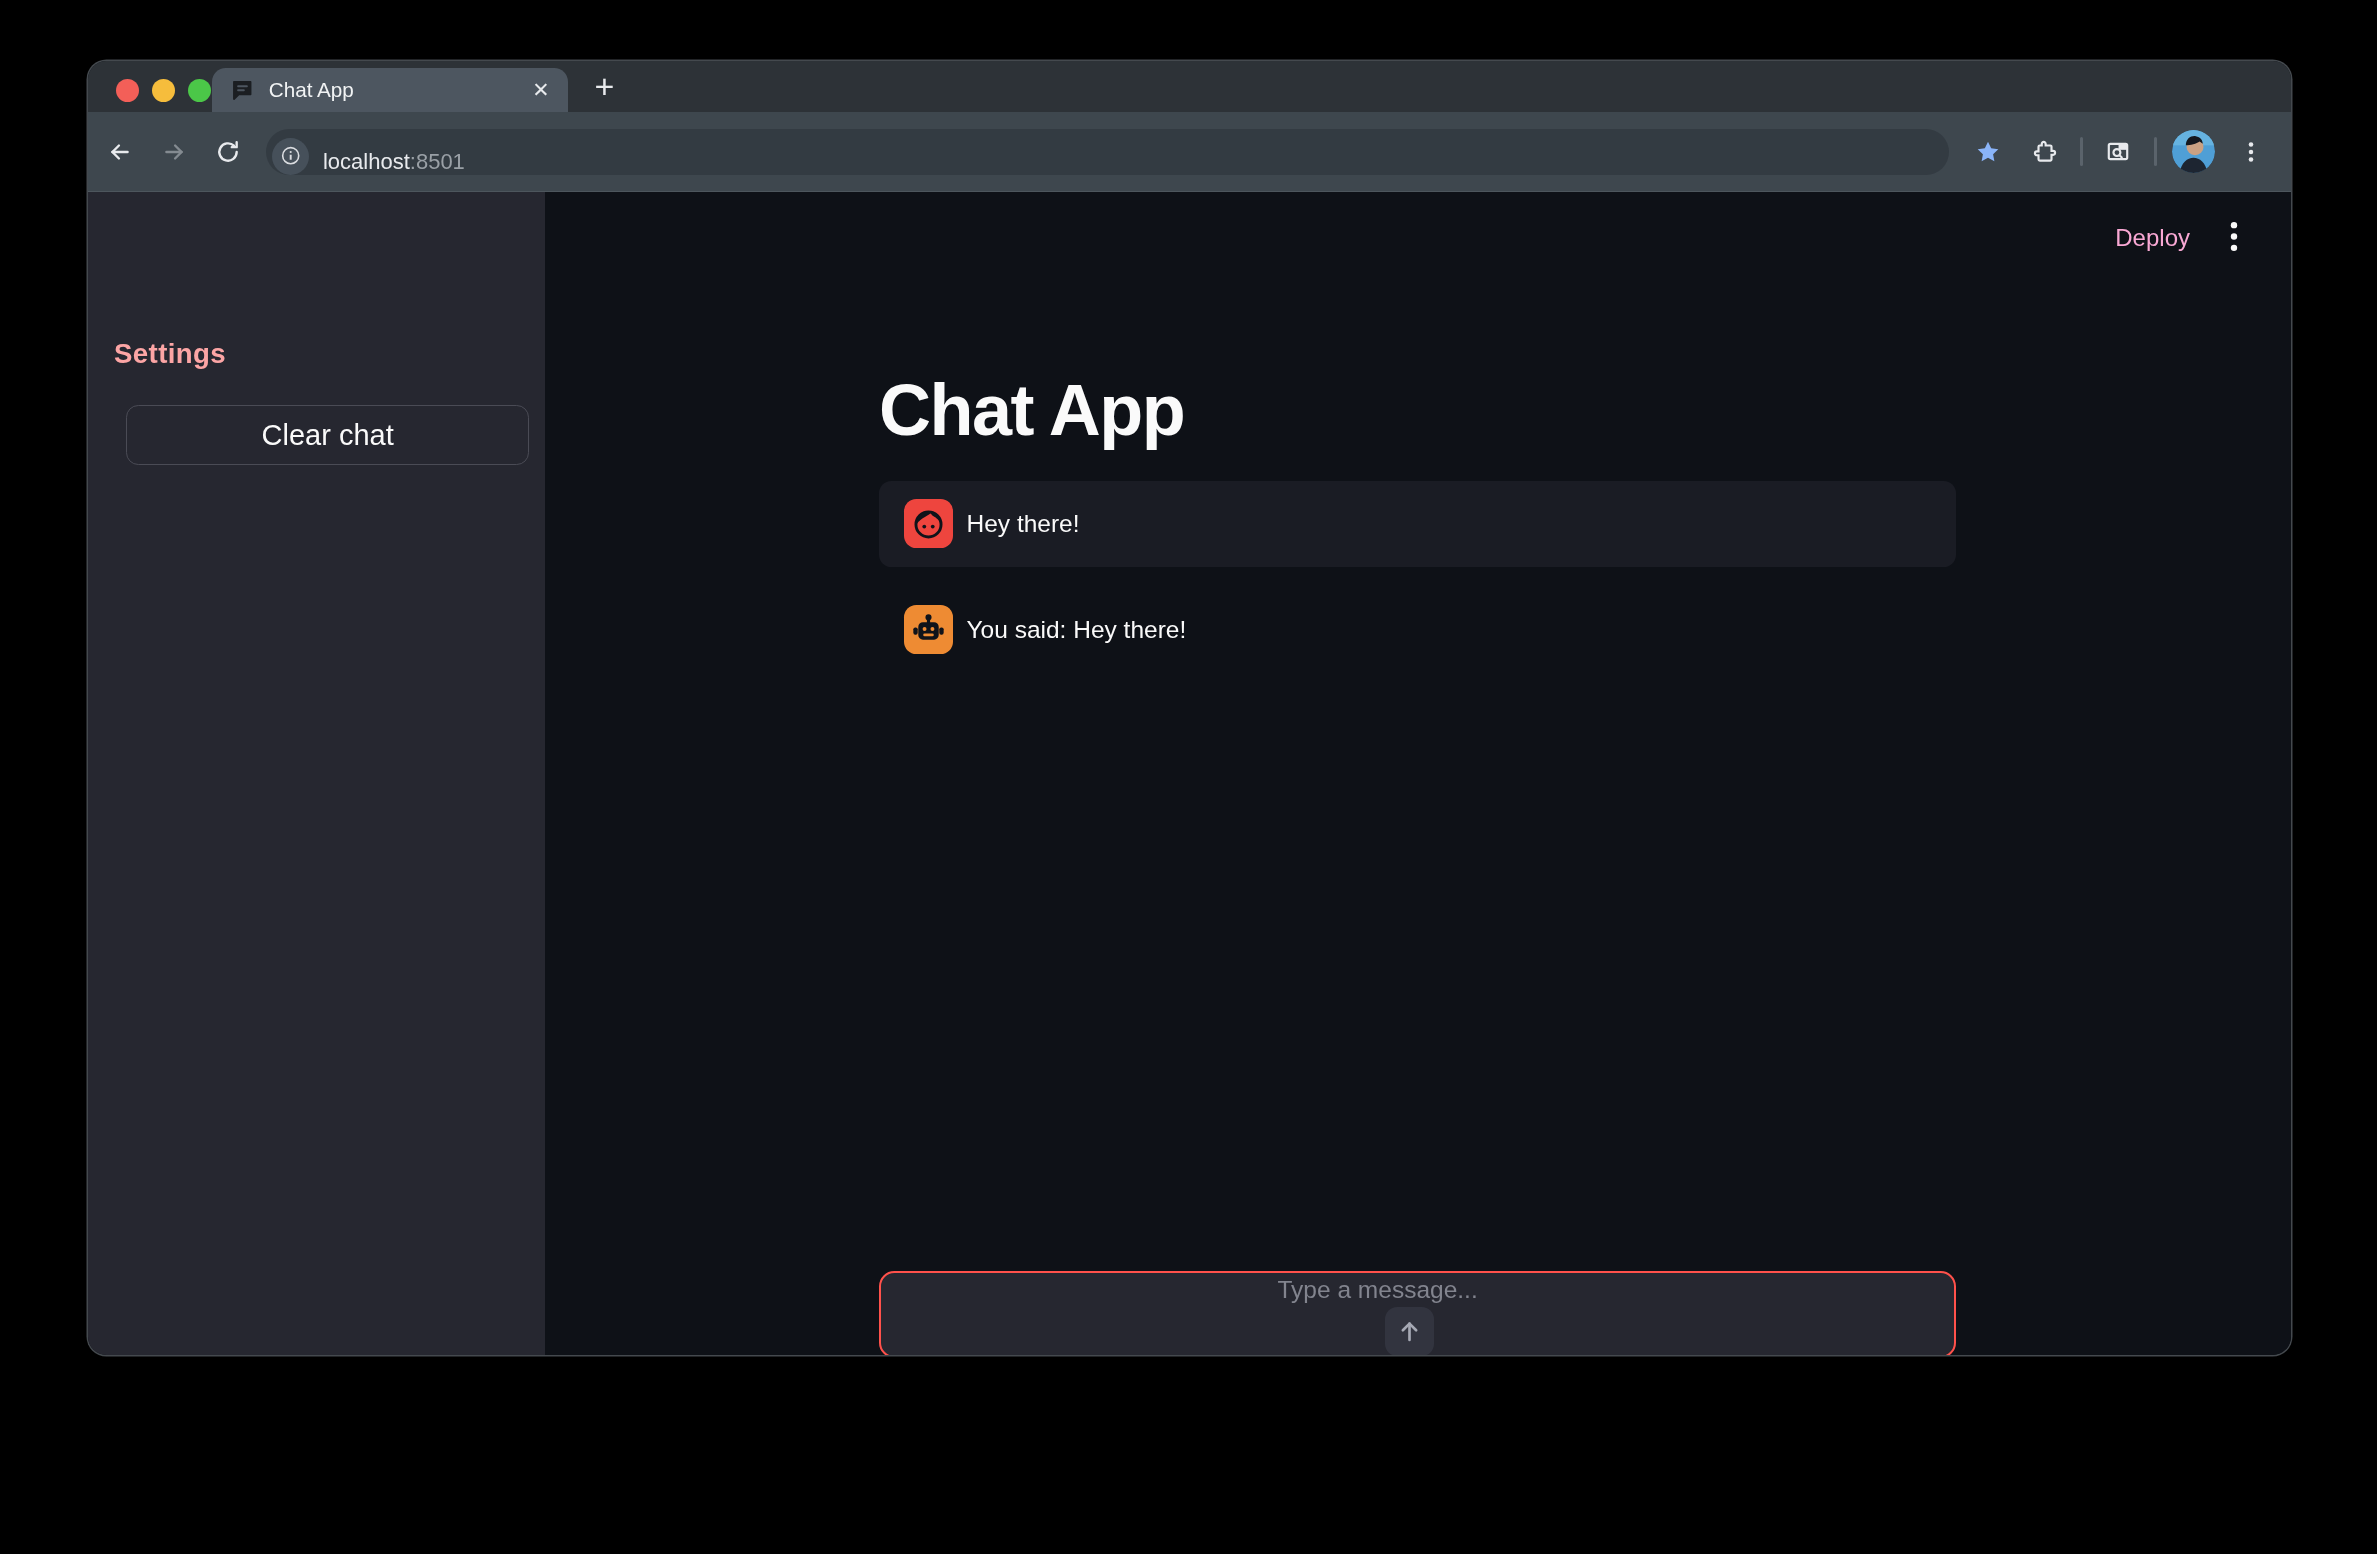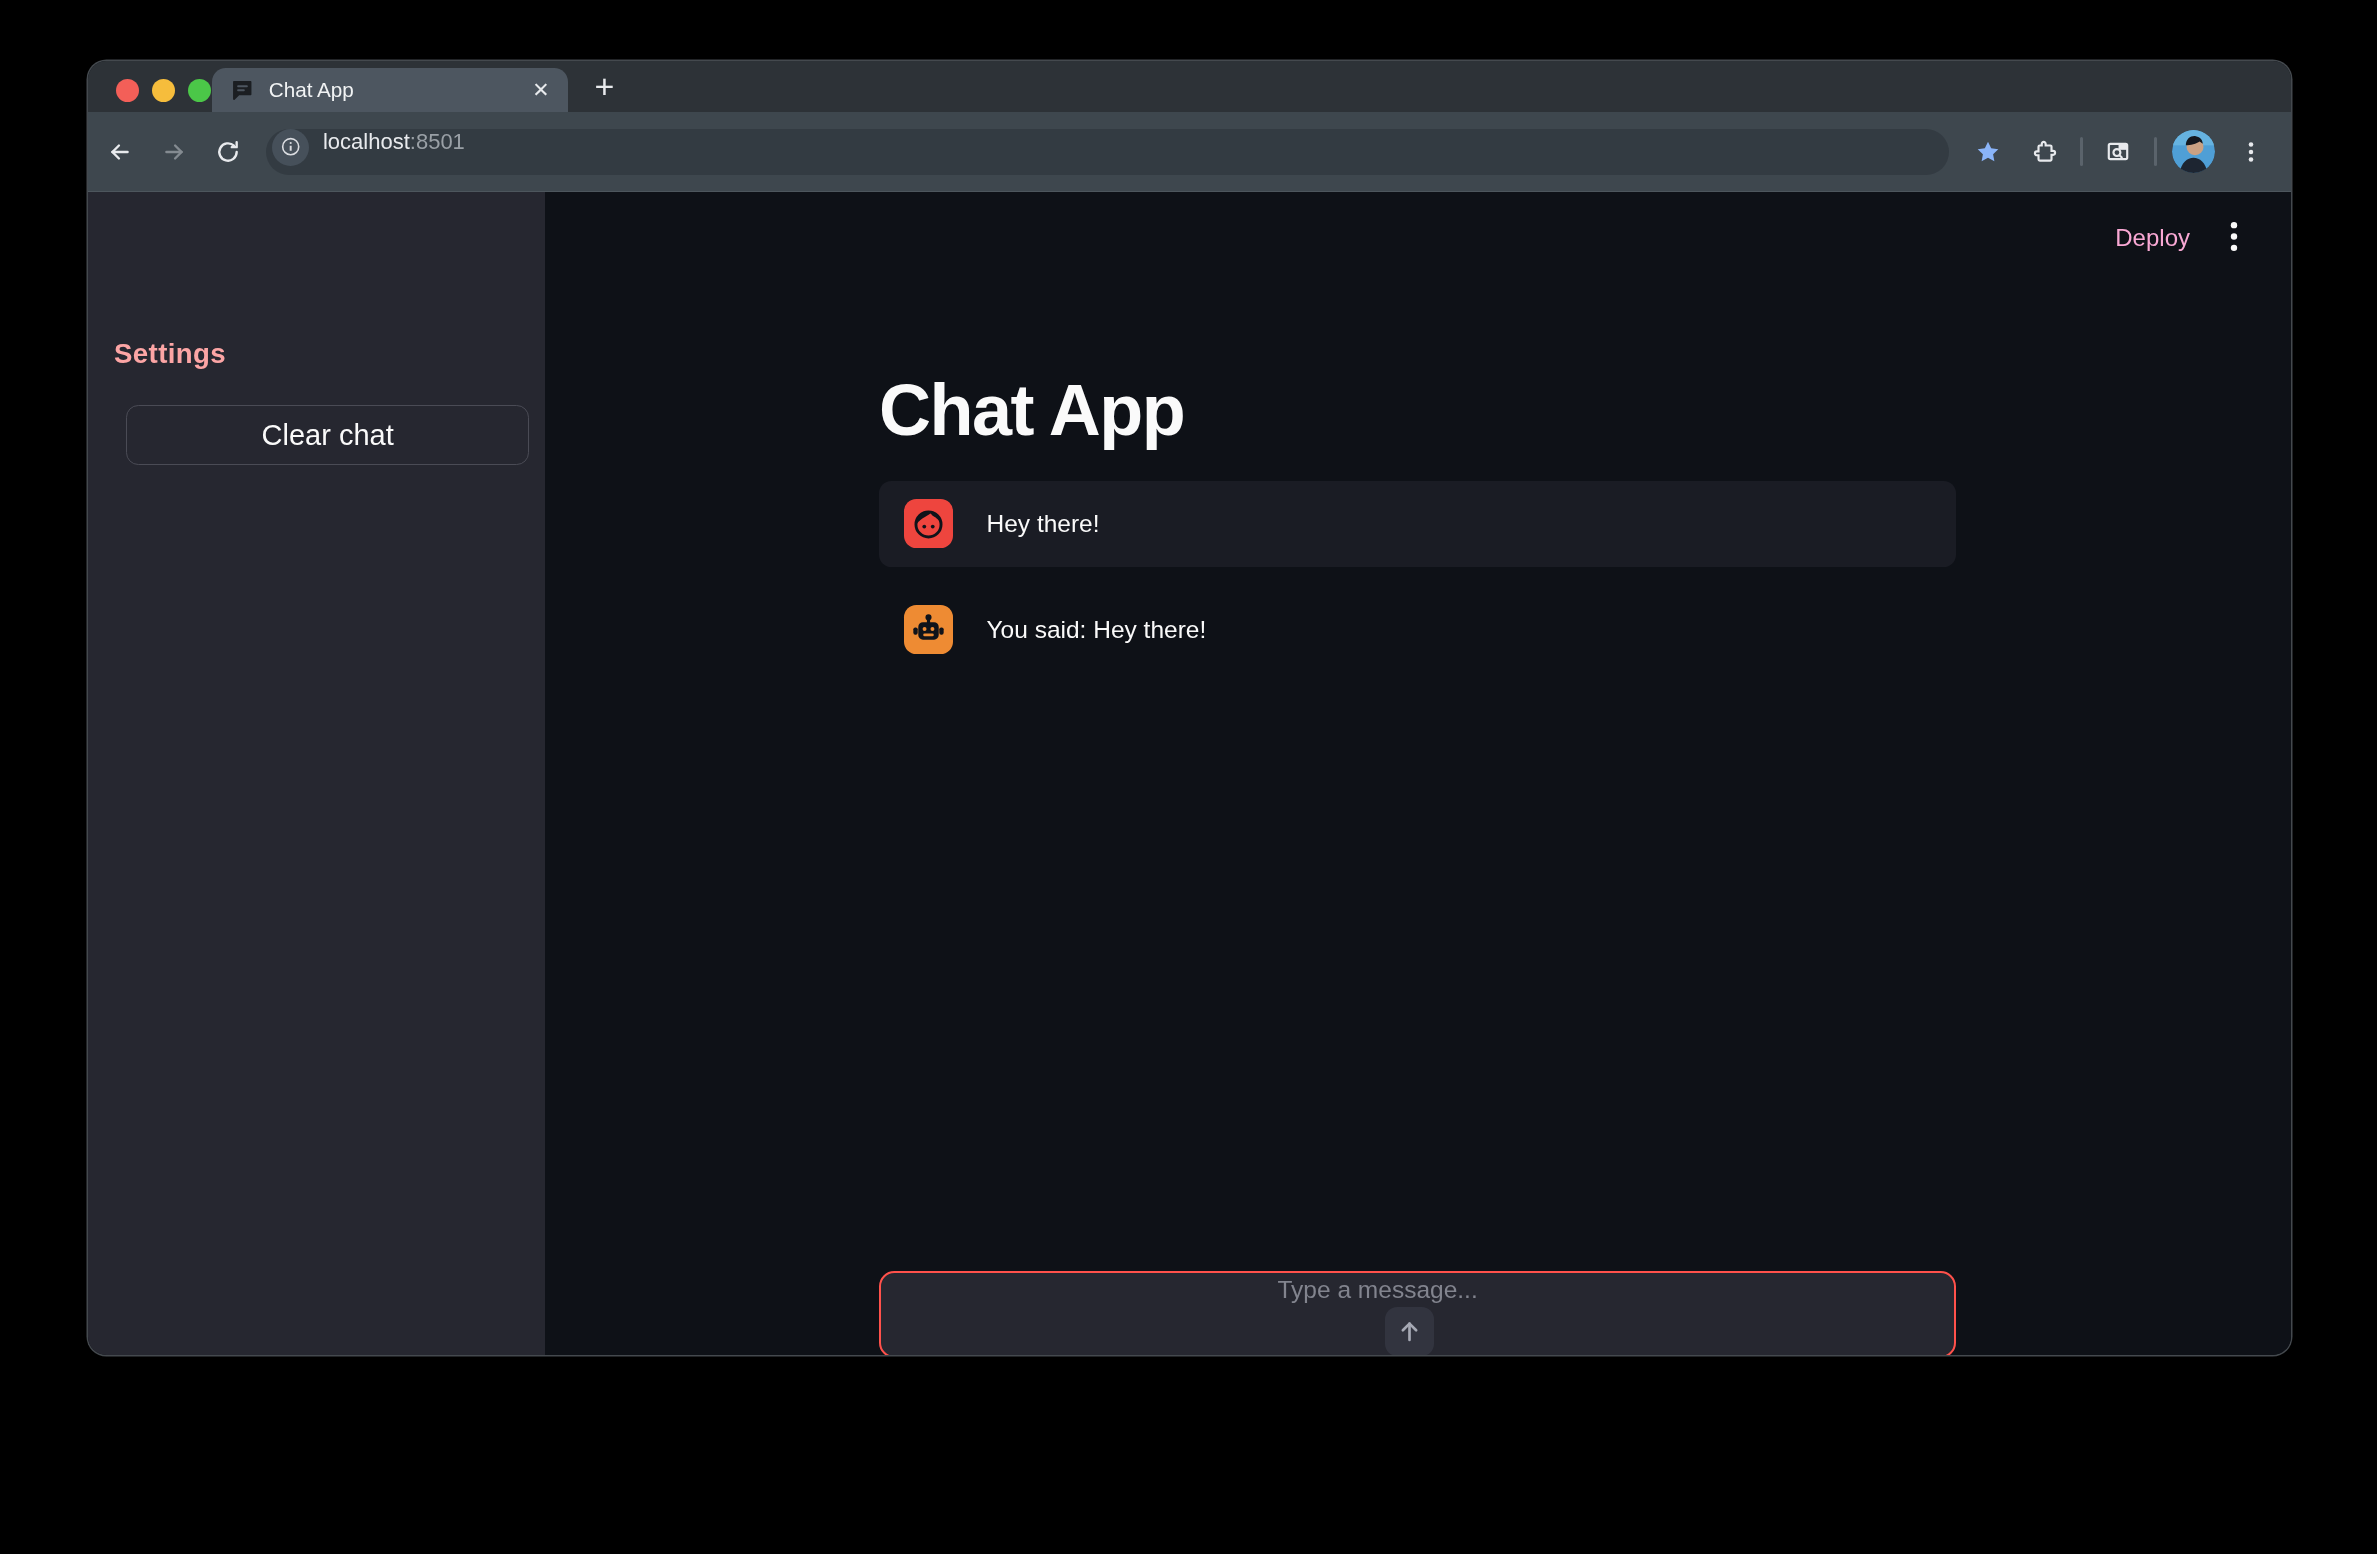--- a/index.html
+++ b/index.html
@@ -29,21 +29,21 @@
             display:flex; align-items:center; justify-content:center;
             color:#e8eaed; font-size:34px; font-weight:300; }
 
   
   .toolbar { height:80px; background:#3e474e; border-bottom:1.5px solid #4d565d;
              display:flex; align-items:center; padding:0 10.7px; }
   .nav-btn { width:43px; height:43px; display:flex; align-items:center; justify-content:center; }
   .nav-btn + .nav-btn { margin-left:10.7px; }
   .nav-btn svg { width:26px; height:26px; }
   .omnibox { flex:1; height:46px; margin:0 18.4px 0 17px; background:#333b42;
-             border-radius:23px; display:flex; align-items:flex-start; padding-left:6.1px; }
+             border-radius:23px; display:flex; align-items:flex-end; padding-left:6.1px; }
   .info-chip { width:37px; height:37px; border-radius:50%; background:#46505a;
                display:flex; align-items:center; justify-content:center; }
   .info-chip svg { width:21.4px; height:21.4px; }
   .url { margin-left:13.8px; font-size:22px; }
   .url .host { color:#e8eaed; }
   .url .port { color:#9aa0a6; }
   .tb-right { display:flex; align-items:center; gap:15.3px; padding-right:9.2px; }
   .tb-icon { width:41px; height:41px; display:flex; align-items:center; justify-content:center; }
   .tb-icon svg { width:26px; height:26px; }
   .divider { width:2.3px; height:29px; background:#5a636b; border-radius:1.5px; }
@@ -61,21 +61,21 @@
   .main { flex:1; position:relative; background:#0e1117; }
   .app-header { position:absolute; top:0; right:0; height:92px; display:flex;
                 align-items:center; gap:31px; padding-right:44px; }
   .deploy { color:#f9a8d4; font-size:24px; }
   .kebab svg { width:26px; height:35px; }
 
   .content-col { position:absolute; left:334px; width:1077px; top:0; }
   .page-title { margin-top:182px; color:#fafafa; font-size:72px; font-weight:bold;
                 letter-spacing:-1.5px; line-height:1; }
   .messages { margin-top:35px; }
-  .msg { display:flex; align-items:center; gap:34px; padding:18.4px 24.5px; border-radius:12.3px; }
+  .msg { display:flex; align-items:center; gap:14px; padding:18.4px 24.5px; border-radius:12.3px; }
   .msg.highlight { background:#1a1c24; }
   .msg + .msg { margin-top:20px; }
   .msg-avatar { width:49px; height:49px; border-radius:12.3px; flex:0 0 auto;
                 display:flex; align-items:center; justify-content:center; }
   .msg-avatar svg { width:35px; height:35px; }
   .msg-text { color:#fafafa; font-size:24.5px; }
 
   .chat-input { position:absolute; left:334px; width:1077px; bottom:80px; height:87px;
                 border-radius:15.3px; border:2.3px solid #ff514b; background:#262730;
                 display:flex; align-items:center;flex-direction:column; }

